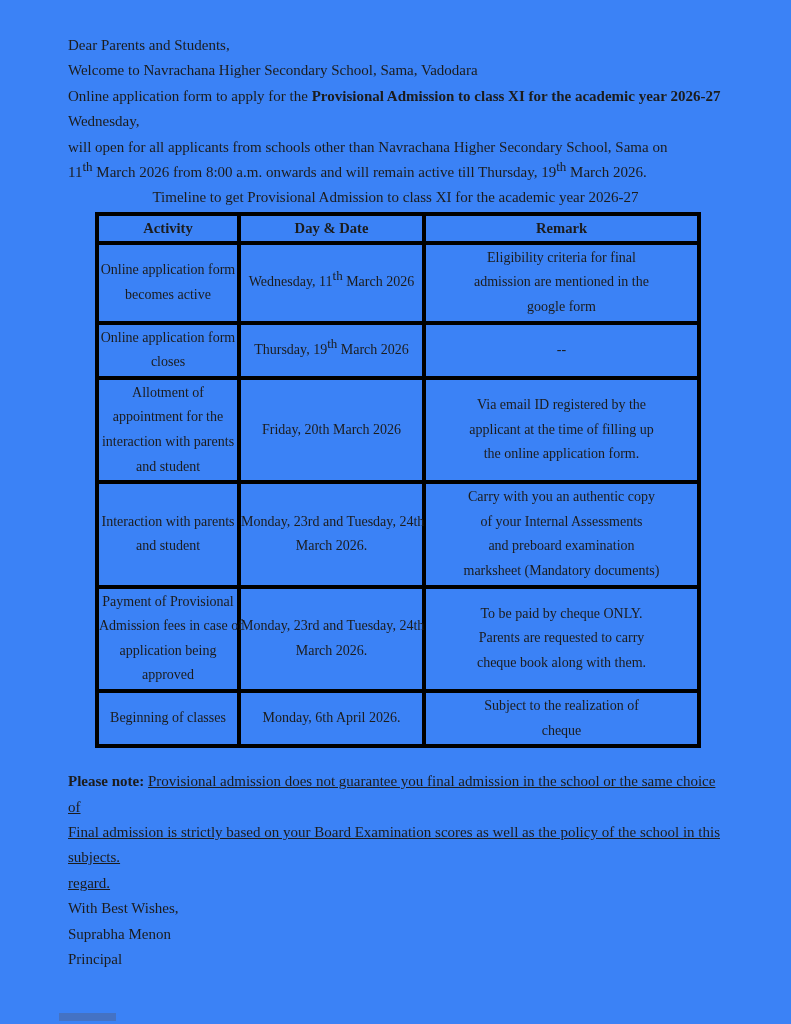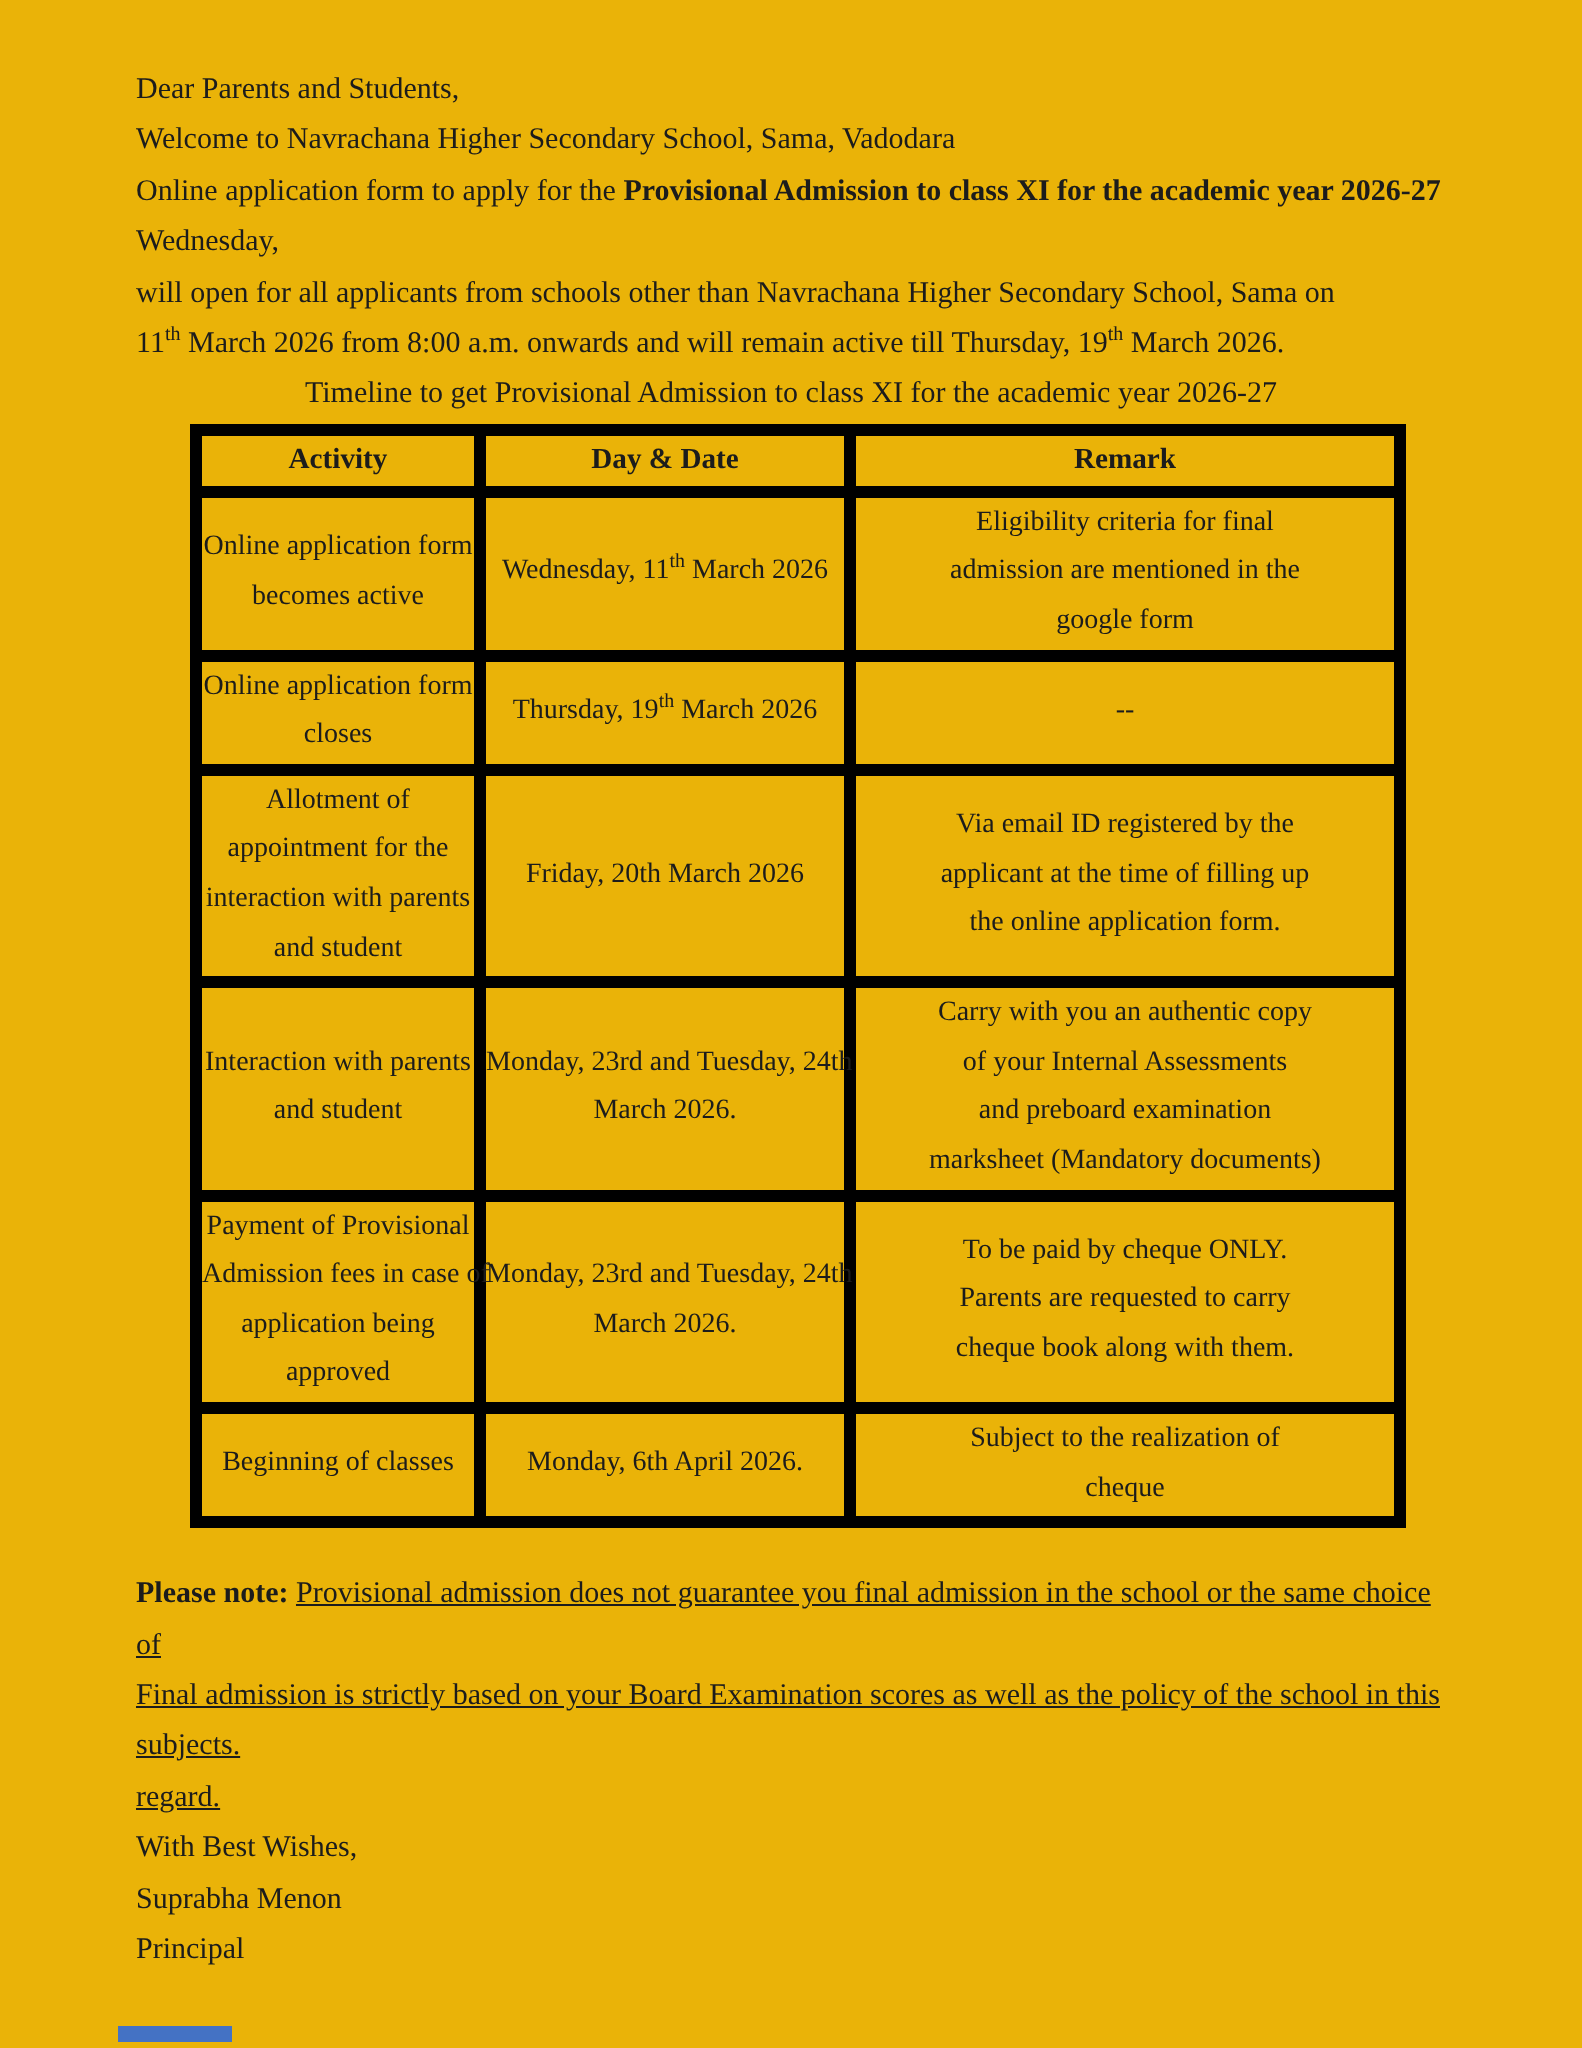--- a/index.html
+++ b/index.html
@@ -1,31 +1,31 @@
 <!DOCTYPE html>
 <html><head>
 <meta charset="utf-8">
 <style>
   html,body{margin:0;padding:0;background:#ffffff;}
   .page{
-    width:791px;height:1024px;position:relative;overflow:hidden;background:#eab308;
+    width:791px;height:1024px;position:relative;overflow:hidden;background:#3b82f6;
     font-family:"Liberation Serif","DejaVu Serif",serif;color:#1c1c1c;
   }
   .content{padding:33px 68px 0 68px;}
   .para{font-size:15px;line-height:25.4px;min-height:25.4px;}
   .b{font-weight:bold;}
   .u{text-decoration:underline;}
-  sup.sp{font-size:10px;line-height:0;vertical-align:super;}
+  sup.sp{font-size:13px;line-height:0;vertical-align:super;}
   .doc-title{font-size:15px;font-weight:normal;text-align:center;line-height:25.4px;}
   table.timeline{
     border-collapse:collapse;table-layout:fixed;width:602px;
     margin-left:27px;margin-top:1px;
   }
   table.timeline th,table.timeline td{
-    border:6px solid #000000;text-align:center;vertical-align:middle;padding:1px 0;
+    border:4px solid #000000;text-align:center;vertical-align:middle;padding:1px 0;
   }
   table.timeline th{font-size:14.6px;font-weight:bold;height:23px;}
   .cell-line{font-size:14px;line-height:24.6px;white-space:nowrap;}
   tbody tr:nth-child(1){height:76px;}
   tbody tr:nth-child(2){height:50px;}
   tbody tr:nth-child(3){height:98px;}
   tbody tr:nth-child(4){height:102px;}
   tbody tr:nth-child(5){height:101px;}
   tbody tr:nth-child(6){height:51px;}
   .note-block{margin-top:21px;}

